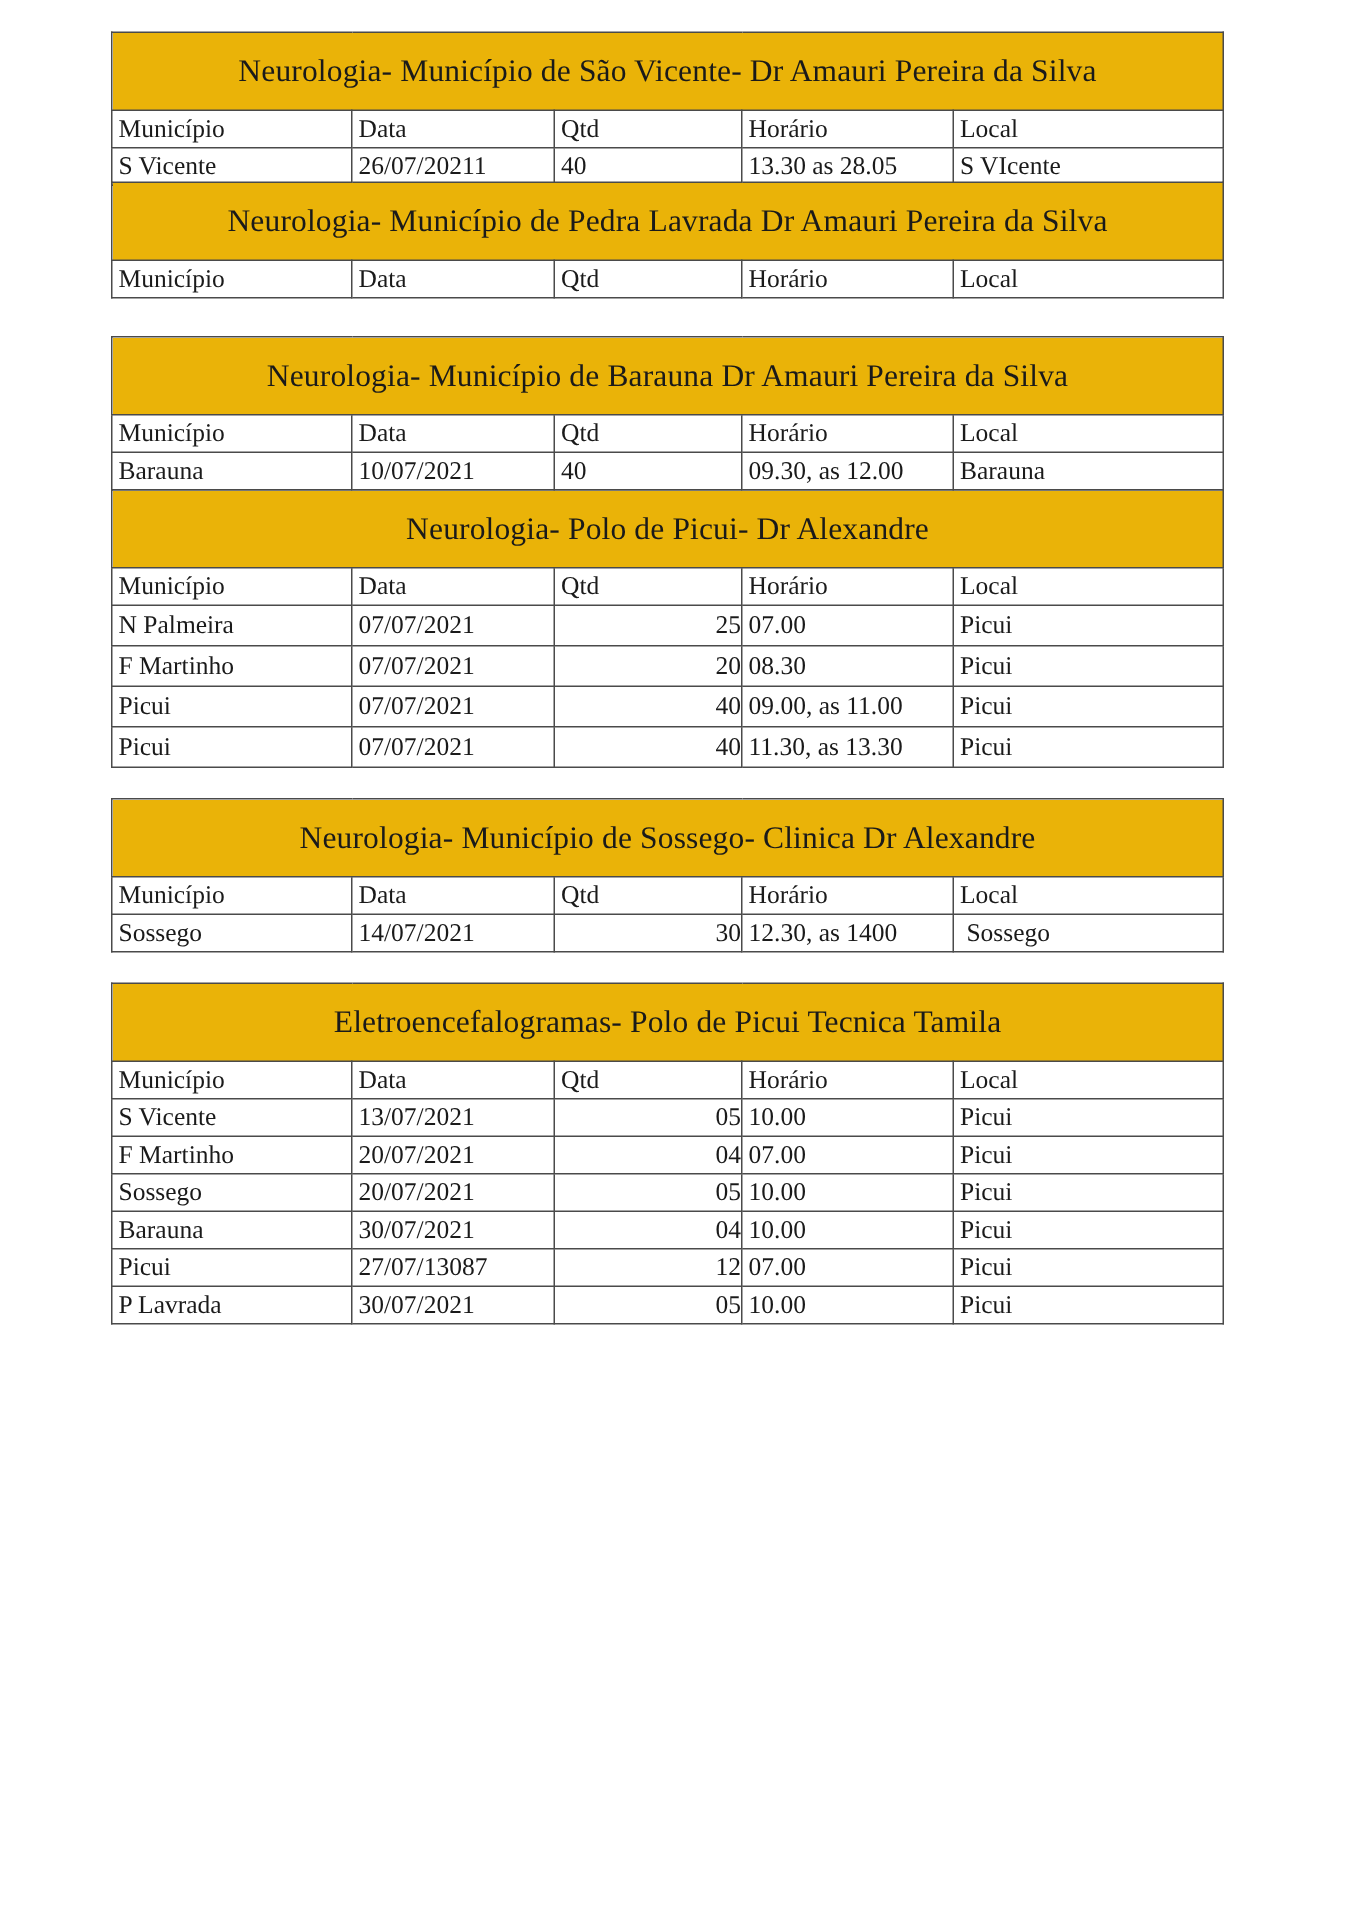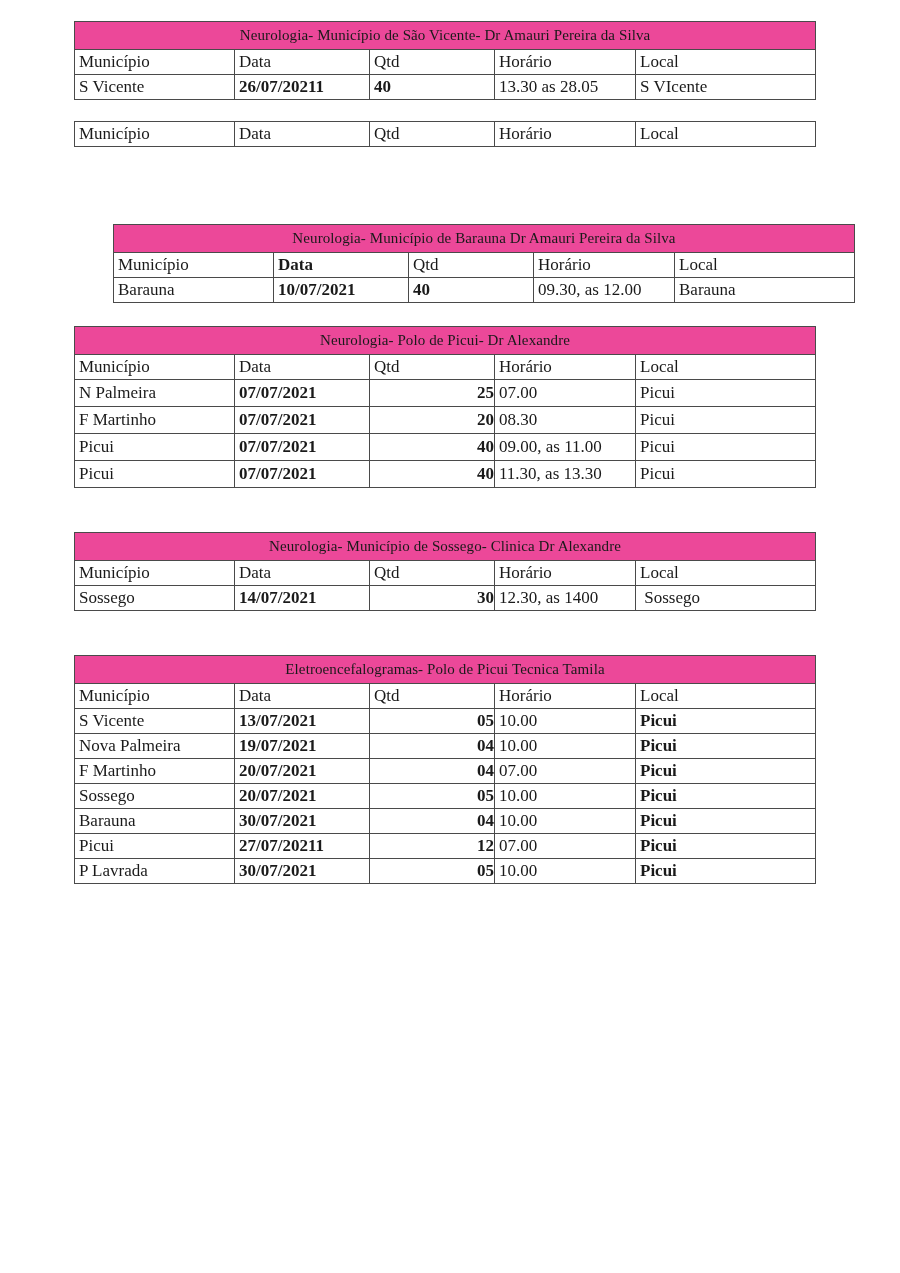--- a/index.html
+++ b/index.html
@@ -1,23 +1,23 @@
 <!DOCTYPE html>
 <html><head>
   <meta charset="utf-8">
   <style>
     html, body { margin: 0; padding: 0; background: #ffffff; }
     body { width: 900px; height: 1273px; position: relative; font-family: "DejaVu Serif", "Liberation Serif", serif; color: #1a1a1a; }
     .sched { position: absolute; left: 74px; width: 741px; border-collapse: collapse; table-layout: fixed; }
     .sched td, .sched th { border: 1px solid #4a4a4a; padding: 0 0 0 4px; font-size: 17px; white-space: nowrap; overflow: hidden; font-family: "Liberation Serif", "DejaVu Serif", serif; font-weight: normal; text-align: left; }
-    .sched .title { background: #ec4899; text-align: center; font-size: 15px; height: 27px; padding: 0; letter-spacing: 0.1px; }
+    .sched .title { background: #eab308; text-align: center; font-size: 21px; height: 27px; padding: 12px; letter-spacing: 0.1px; }
     .sched .hdr td { height: 24px; }
     .sched .row td { height: 24px; }
     .sched.tall .row td { height: 26px; }
-    .sched .b { font-weight: bold; }
+    .sched .b { font-weight: normal; }
     .sched .ctr { text-align: right; padding: 0; }
     col.c1 { width: 160px; } col.c2 { width: 135px; } col.c3 { width: 125px; } col.c4 { width: 141px; } col.c5 { width: 180px; }
   </style>
 </head>
 <body>
 
 <table class="sched" style="top:21px;">
   <colgroup>
       <col class="c1">
       <col class="c2">
@@ -48,31 +48,34 @@
 
 <table class="sched" style="top:121px;">
   <colgroup>
       <col class="c1">
       <col class="c2">
       <col class="c3">
       <col class="c4">
       <col class="c5">
     </colgroup>
   <tbody>
-  <tr class="hdr">
-    <td>Município</td>
-    <td>Data</td>
-    <td>Qtd</td>
-    <td>Horário</td>
-    <td>Local</td>
-  </tr>
-</tbody>
-  </table>
-
-<table class="sched" style="top:224px;margin-left:39px;">
+      <tr>
+        <td colspan="5" class="title">Neurologia- Município de Pedra Lavrada Dr Amauri Pereira da Silva</td>
+      </tr>
+  <tr class="hdr">
+    <td>Município</td>
+    <td>Data</td>
+    <td>Qtd</td>
+    <td>Horário</td>
+    <td>Local</td>
+  </tr>
+</tbody>
+  </table>
+
+<table class="sched" style="top:224px;">
   <colgroup>
       <col class="c1">
       <col class="c2">
       <col class="c3">
       <col class="c4">
       <col class="c5">
     </colgroup>
   <tbody>
       <tr>
         <td colspan="5" class="title">Neurologia- Município de  Barauna Dr Amauri Pereira da Silva</td>
@@ -193,27 +196,20 @@
     <td>Local</td>
   </tr>
   <tr class="row">
     <td>S Vicente</td>
     <td class="b">13/07/2021</td>
     <td class="b ctr">05</td>
     <td>10.00</td>
     <td class="b">Picui</td>
   </tr>
   <tr class="row">
-    <td>Nova Palmeira</td>
-    <td class="b">19/07/2021</td>
-    <td class="b ctr">04</td>
-    <td>10.00</td>
-    <td class="b">Picui</td>
-  </tr>
-  <tr class="row">
     <td>F Martinho</td>
     <td class="b">20/07/2021</td>
     <td class="b ctr">04</td>
     <td>07.00</td>
     <td class="b">Picui</td>
   </tr>
   <tr class="row">
     <td>Sossego</td>
     <td class="b">20/07/2021</td>
     <td class="b ctr">05</td>
@@ -222,21 +218,21 @@
   </tr>
   <tr class="row">
     <td>Barauna</td>
     <td class="b">30/07/2021</td>
     <td class="b ctr">04</td>
     <td>10.00</td>
     <td class="b">Picui</td>
   </tr>
   <tr class="row">
     <td>Picui</td>
-    <td class="b">27/07/20211</td>
+    <td class="b">27/07/13087</td>
     <td class="b ctr">12</td>
     <td>07.00</td>
     <td class="b">Picui</td>
   </tr>
   <tr class="row">
     <td>P Lavrada</td>
     <td class="b">30/07/2021</td>
     <td class="b ctr">05</td>
     <td>10.00</td>
     <td class="b">Picui</td>

